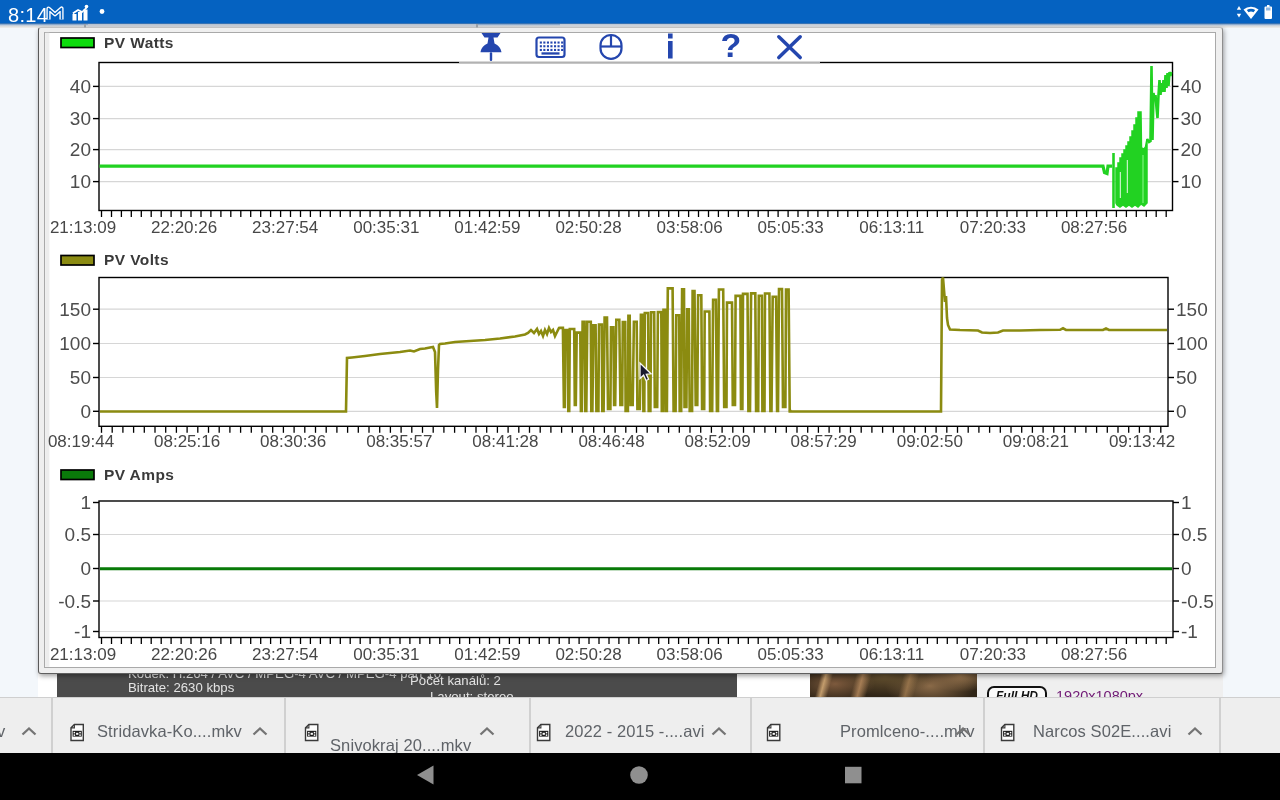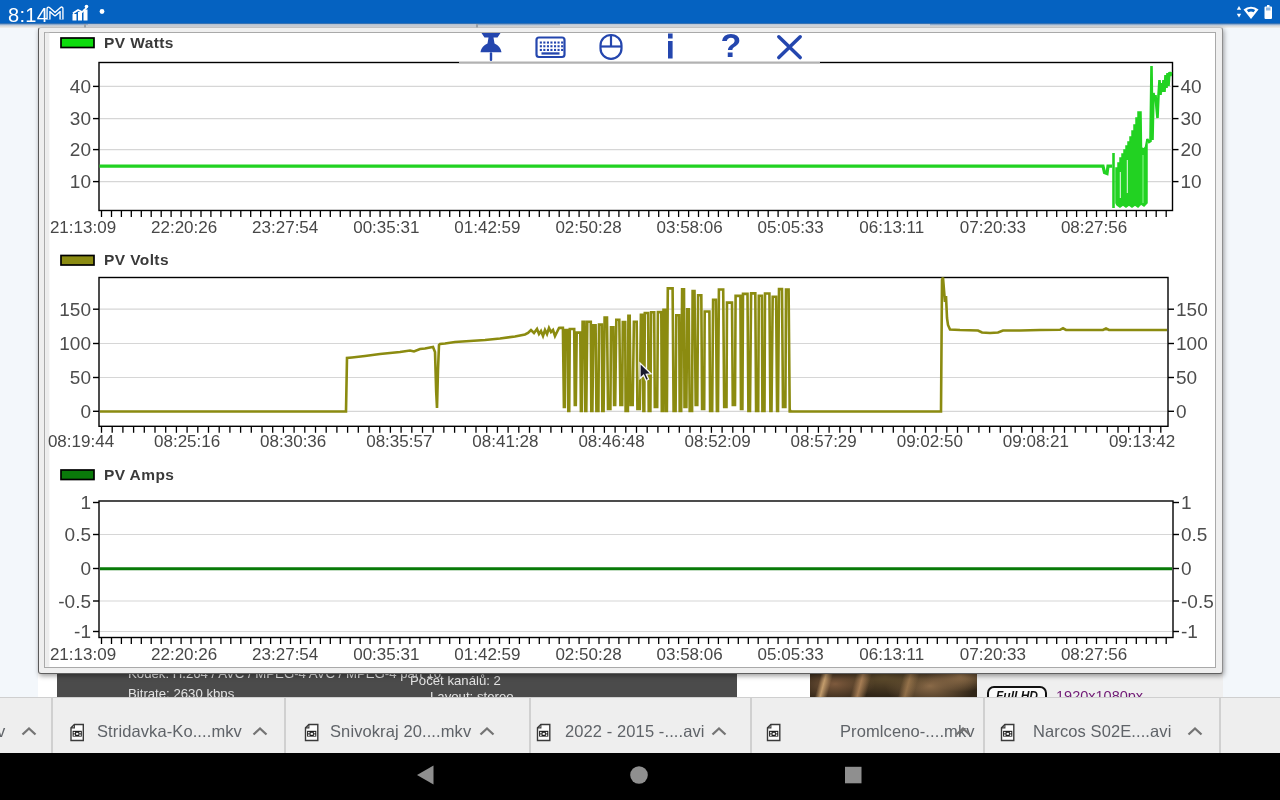--- a/index.html
+++ b/index.html
@@ -35,21 +35,21 @@
   #dialoginner{left:44px;top:31.5px;width:1170px;height:634px;background:#fff;
     border:1px solid #a9a9a9;}
 </style>
 </head>
 <body>
 <div id="stage">
 
   <div class="abs" id="whitecol"></div>
   <div class="abs" id="darkbar">
     <div class="abs" style="left:71px;top:3px;">Kodek: H.264 / AVC / MPEG-4 AVC / MPEG-4 part 10</div>
-    <div class="abs" style="left:71px;top:23px;">Bitrate: 2630 kbps</div>
+    <div class="abs" style="left:71px;top:17px;">Bitrate: 2630 kbps</div>
     <div class="abs" style="left:353px;top:10px;">Počet kanálů: 2</div>
     <div class="abs" style="left:373px;top:26px;">Layout: stereo</div>
   </div>
   <div class="abs" id="midwhite"></div>
   <div class="abs" id="thumb">
     <div class="abs" style="left:0;top:0;width:167px;height:35px;
       background:
        linear-gradient(105deg,transparent 8%,rgba(205,165,115,.9) 11%,transparent 15%,transparent 28%,rgba(185,140,95,.8) 32%,transparent 37%,transparent 55%,rgba(170,130,85,.7) 59%,transparent 64%),
        radial-gradient(40px 18px at 25px 22px,#7d5a3d,transparent),
        radial-gradient(50px 20px at 75px 14px,#64502f,transparent),
@@ -57,21 +57,21 @@
        radial-gradient(34px 16px at 150px 14px,#97754e,transparent),
        #302517;"></div>
   </div>
   <div class="abs" id="greyright"></div>
   <div class="abs" id="fullhd">Full HD</div>
   <div class="abs" id="respx">1920x1080px</div>
 
   <div class="abs" id="tabbar"></div>
   <div class="abs tabtxt" style="left:-3px;">v</div>
   <div class="abs tabtxt" style="left:97px;">Stridavka-Ko....mkv</div>
-  <div class="abs tabtxt" style="left:330px;">Snivokraj 20....mkv</div>
+  <div class="abs tabtxt" style="left:330px;margin-top:14px;">Snivokraj 20....mkv</div>
   <div class="abs tabtxt" style="left:565px;">2022 - 2015 -....avi</div>
   <div class="abs tabtxt" style="left:796px;margin-left:44px;">Promlceno-....mkv</div>
   <div class="abs tabtxt" style="left:1033px;">Narcos S02E....avi</div>
 
   <div class="abs" id="navbar"></div>
 
   <div class="abs" id="statusbar"></div>
   <div class="abs" id="statusedge"></div>
   <div class="abs sbtime">8:14</div>
 

